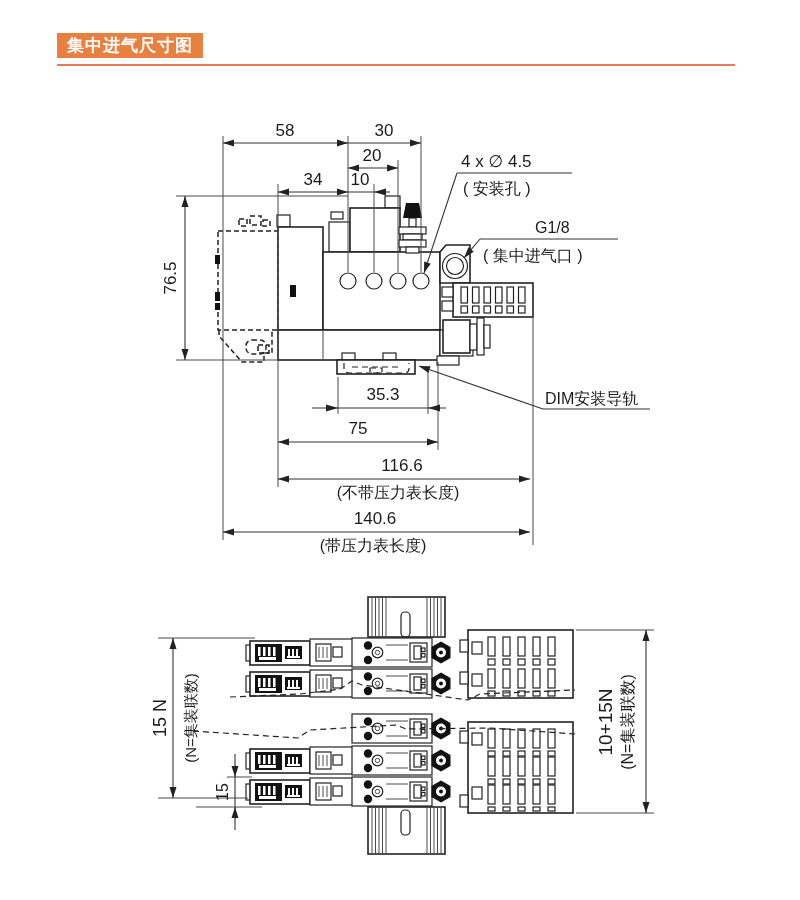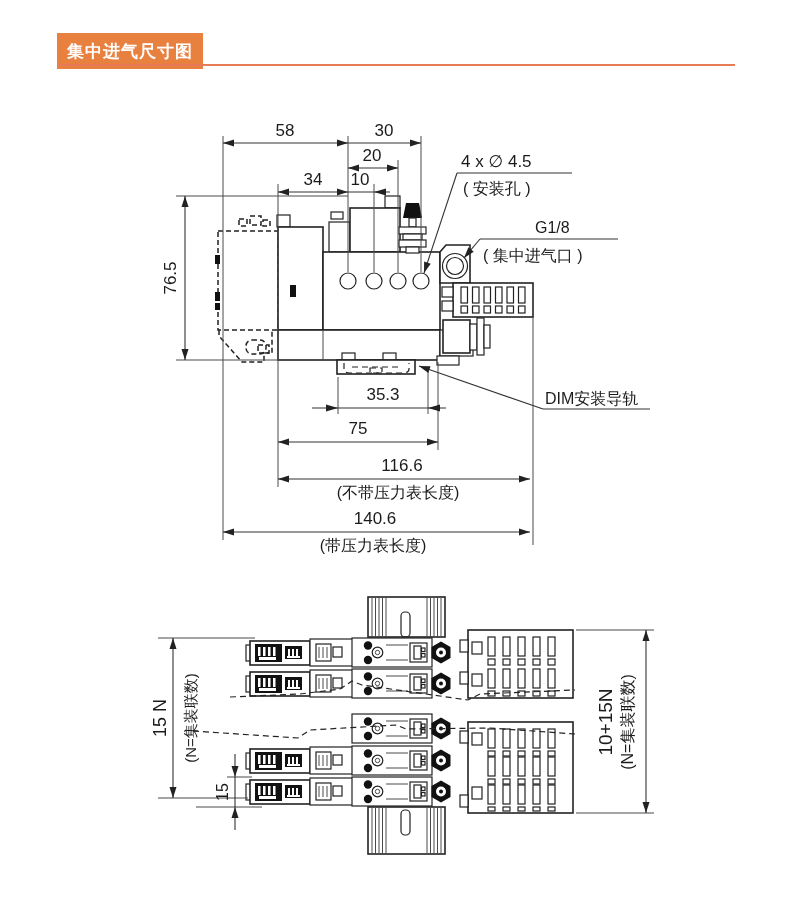--- a/index.html
+++ b/index.html
@@ -1,18 +1,18 @@
 <!DOCTYPE html>
 <html><head>
 <meta charset="utf-8">
 <style>
   html,body{margin:0;padding:0;background:#fff;}
   .page{position:relative;width:800px;height:900px;background:#ffffff;overflow:hidden;
         font-family:"Liberation Sans","DejaVu Sans",sans-serif;}
-  .banner{position:absolute;left:57px;top:33px;height:36px;background:#E8803F;color:#ffffff;
+  .banner{position:absolute;left:57px;top:33px;height:25px;background:#E8803F;color:#ffffff;
           display:flex;align-items:center;padding:0 10px;font-size:17px;font-weight:bold;letter-spacing:1px;}
   .banner-rule{position:absolute;left:57px;top:64px;width:678px;height:2px;background:#E87B57;}
   svg.draw{position:absolute;left:0;top:0;}
   svg text{font-family:"Liberation Sans","DejaVu Sans",sans-serif;fill:#1b1b1b;}
   .tn{font-size:17px;text-anchor:middle;}
   .cj{font-size:16px;text-anchor:middle;}
   .cjs{font-size:16px;}
   .ol{fill:#ffffff;stroke:#222222;stroke-width:1.6;}
   .ol2{fill:#ffffff;stroke:#222222;stroke-width:1.2;}
   .oln{fill:none;stroke:#222222;stroke-width:1.2;}

